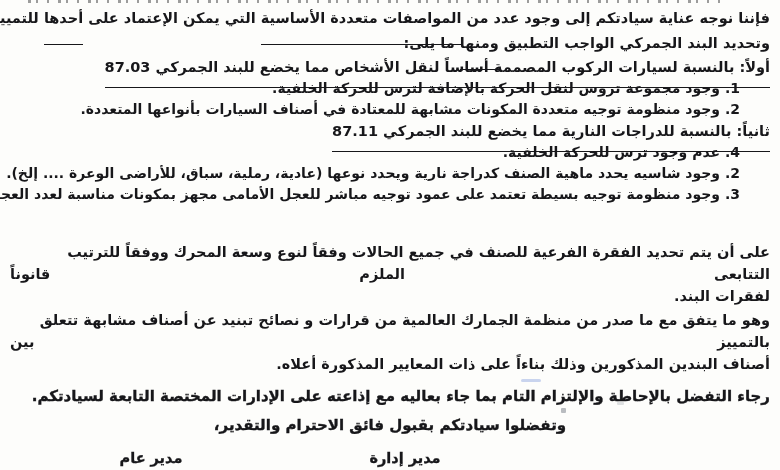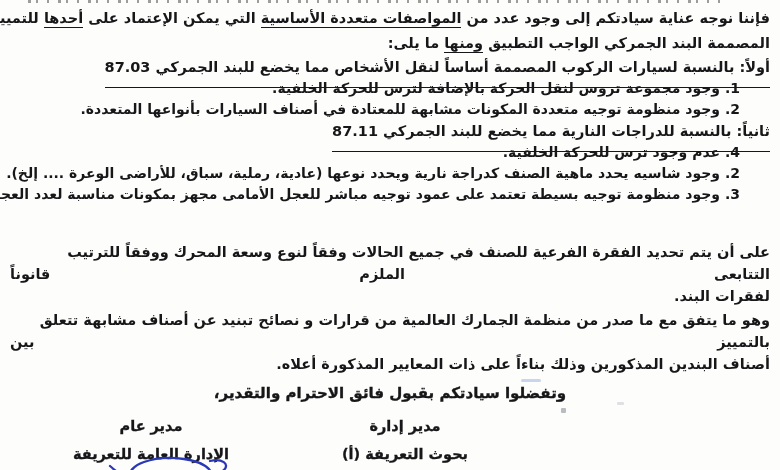--- a/index.html
+++ b/index.html
@@ -21,21 +21,21 @@
     height:3px; margin:0 50px 3px 18px;
     background: repeating-linear-gradient(90deg,
       #3c3c3c 0 3px, transparent 3px 8px,
       #3c3c3c 8px 10px, transparent 10px 19px,
       #3c3c3c 19px 21px, transparent 21px 30px);
     opacity:.5;
   }
 
   .line  { font-size:14.5px; line-height:25px; white-space:nowrap; text-align:right; }
   .fill  { text-align:justify; text-align-last:justify; }
-  .u     { border-bottom:1.6px solid currentColor; padding-bottom:1px; }
+  .u     { border-bottom:1.6px solid currentColor; padding-bottom:18px; }
 
   .heading { font-size:14.5px; line-height:22px; white-space:nowrap; text-align:right; }
   .heading .u { padding-bottom:12px; }
 
   .item { font-size:14px; line-height:21px; padding-right:30px; white-space:nowrap; text-align:right; }
 
   .para      { margin-top:36px; }
   .para.second { margin-top:2px; }
   .para .pline { font-size:14.5px; line-height:22px; white-space:nowrap; text-align:right; }
   .para .pline.fill { white-space:normal; }
@@ -66,21 +66,21 @@
 </head>
 <body>
 
 <div class="page">
   <div class="content">
 
     <div class="clip-line"></div>
 
     <div class="line fill"><span>فإننا نوجه عناية سيادتكم إلى وجود عدد من </span><span class="u">المواصفات متعددة الأساسية</span><span> التي يمكن الإعتماد على </span><span class="u">أحدها</span><span> للتمييز بين الصنفين</span></div>
 
-    <div class="line"><span>المصممة البند الجمركي الواجب التطبيق </span><span class="u">ومنها</span><span> ما يلى:</span></div>
+    <div class="line"><span>وتحديد البند الجمركي الواجب التطبيق </span><span class="u">ومنها</span><span> ما يلى:</span></div>
 
     <div class="heading"><span class="u">أولاً: بالنسبة لسيارات الركوب المصممة أساساً لنقل الأشخاص مما يخضع للبند الجمركي 87.03</span></div>
 
     <div class="item">1.  وجود مجموعة تروس لنقل الحركة بالإضافة لترس للحركة الخلفية.</div>
     <div class="item">2.  وجود منظومة توجيه متعددة المكونات مشابهة للمعتادة في أصناف السيارات بأنواعها المتعددة.</div>
 
     <div class="heading"><span class="u">ثانياً: بالنسبة للدراجات النارية مما يخضع للبند الجمركي 87.11</span></div>
 
     <div class="item">4.  عدم وجود ترس للحركة الخلفية.</div>
     <div class="item">2.  وجود شاسيه يحدد ماهية الصنف كدراجة نارية ويحدد نوعها (عادية، رملية، سباق، للأراضى الوعرة .... إلخ).</div>
@@ -89,20 +89,21 @@
     <div class="para">
       <div class="pline fill">على أن يتم تحديد الفقرة الفرعية للصنف في جميع الحالات وفقاً لنوع وسعة المحرك ووفقاً للترتيب التتابعى الملزم قانوناً</div>
       <div class="pline">لفقرات البند.</div>
     </div>
 
     <div class="para second">
       <div class="pline fill">وهو ما يتفق مع ما صدر من منظمة الجمارك العالمية من قرارات و نصائح تبنيد عن أصناف مشابهة تتعلق بالتمييز بين</div>
       <div class="pline">أصناف البندين المذكورين وذلك بناءاً على ذات المعايير المذكورة أعلاه.</div>
     </div>
 
+    <div class="closing1">رجاء التفضل بالإحاطة والإلتزام التام بما جاء بعاليه مع إذاعته على الإدارات المختصة التابعة لسيادتكم.</div>
     <div class="closing2">وتفضلوا سيادتكم بقبول فائق الاحترام والتقدير،</div>
 
     <div class="sig-row">
 
       <div class="sig-block research">
         <div class="sig-title">مدير إدارة</div>
         <div class="sig-dept">بحوث التعريفة  (أ)</div>
 
       </div>
 

